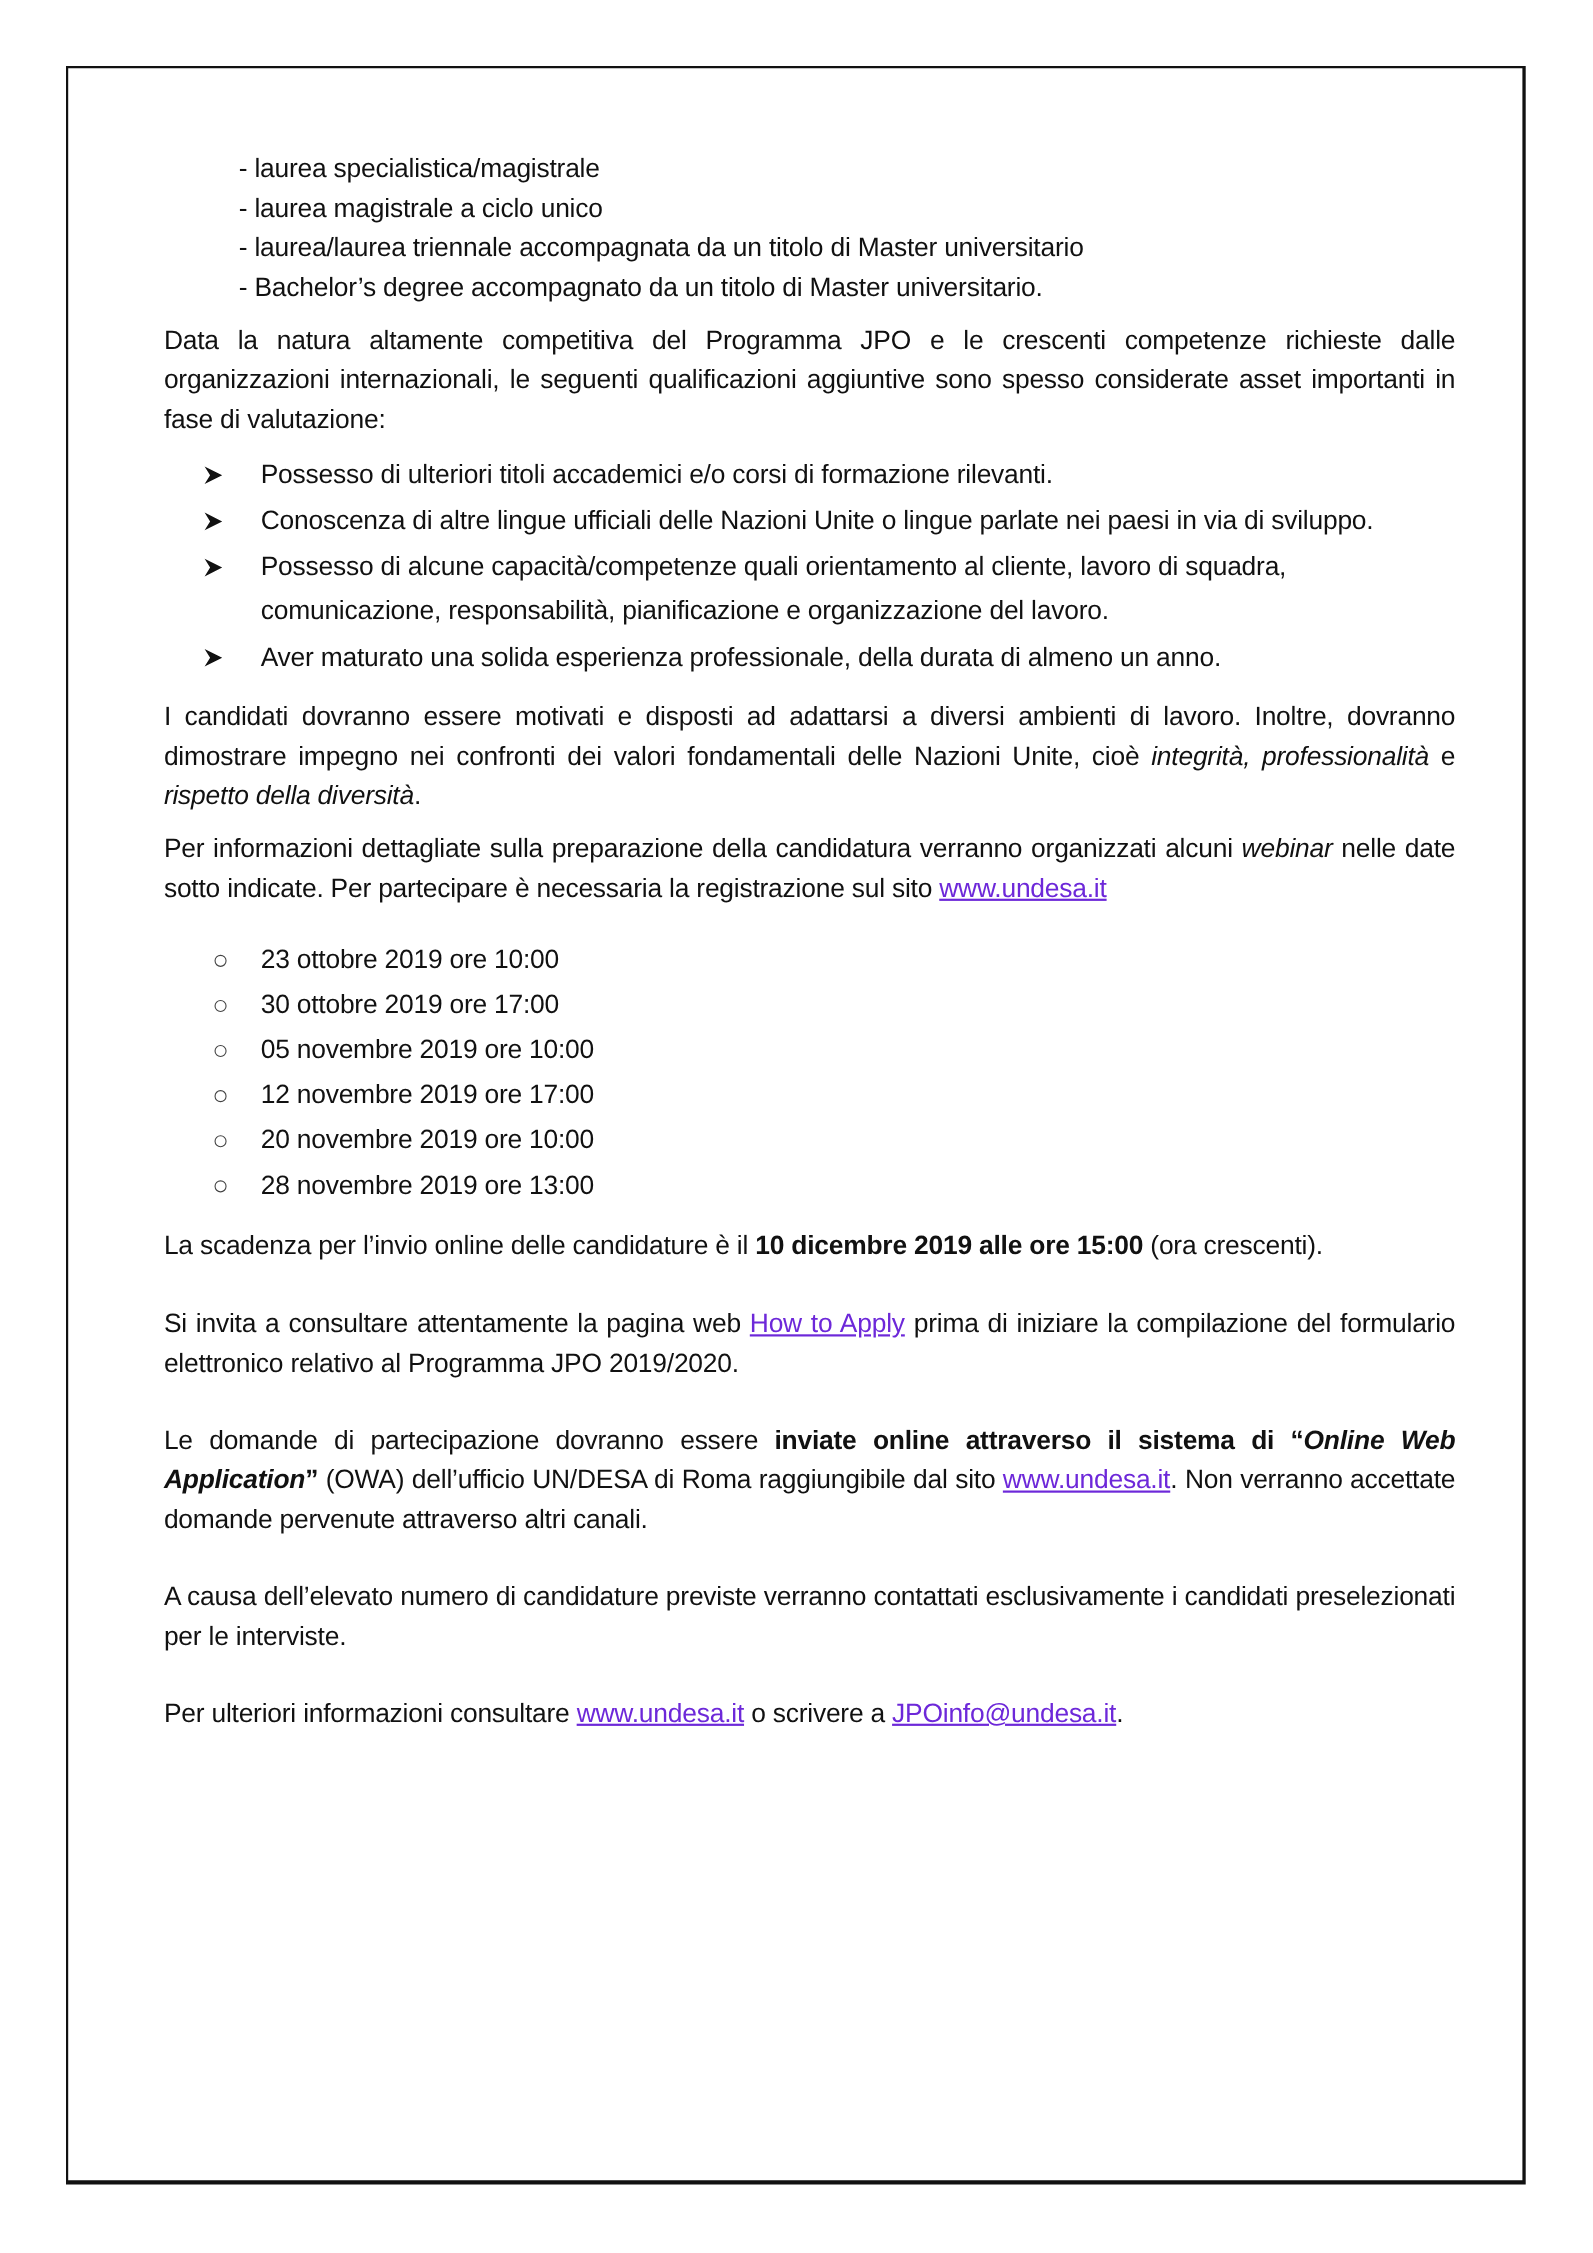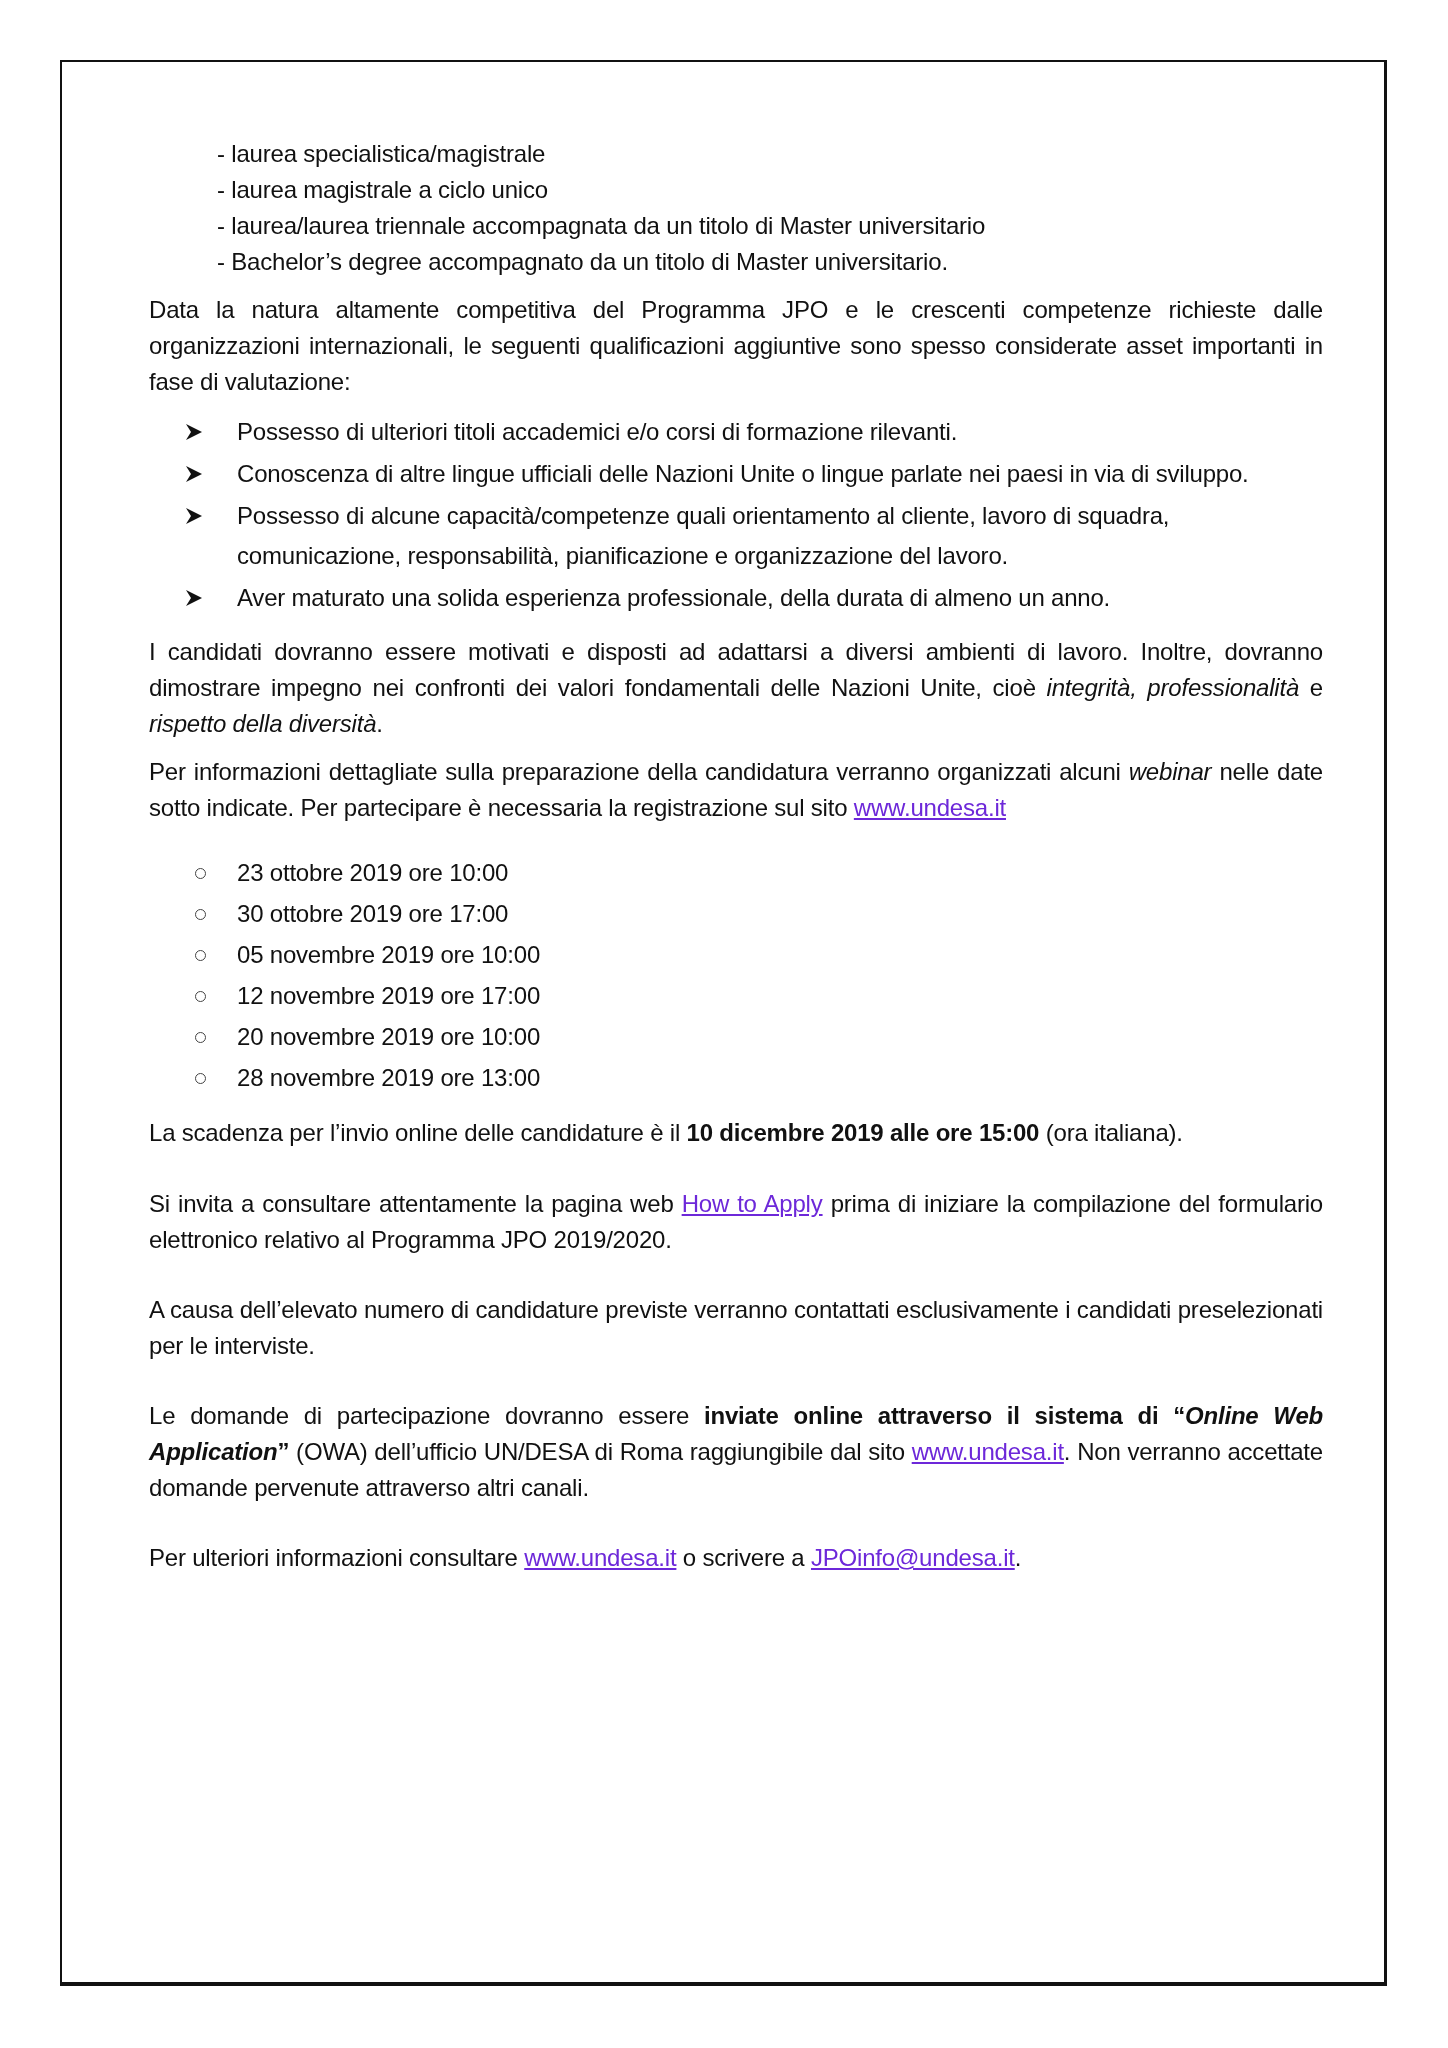--- a/index.html
+++ b/index.html
@@ -83,23 +83,23 @@
 
   <ul class="date-list">
     <li><span class="circle"></span><span>23 ottobre 2019 ore 10:00</span></li>
     <li><span class="circle"></span><span>30 ottobre 2019 ore 17:00</span></li>
     <li><span class="circle"></span><span>05 novembre 2019 ore 10:00</span></li>
     <li><span class="circle"></span><span>12 novembre 2019 ore 17:00</span></li>
     <li><span class="circle"></span><span>20 novembre 2019 ore 10:00</span></li>
     <li><span class="circle"></span><span>28 novembre 2019 ore 13:00</span></li>
   </ul>
 
-  <p class="gap-l" style="line-height:38px;"><span>La scadenza per l’invio online delle candidature è il </span><strong class="big-bold">10 dicembre 2019 alle ore 15:00</strong><span> (ora italiana).</span></p>
+  <p class="gap-l" style="line-height:38px;"><span>La scadenza per l’invio online delle candidature è il </span><strong class="big-bold">10 dicembre 2019 alle ore 15:00</strong><span> (ora crescenti).</span></p>
 
   <p class="gap-xl"><span>Si invita a consultare attentamente la pagina web </span><a class="link">How to Apply</a><span> prima di iniziare la compilazione del formulario elettronico relativo al Programma JPO 2019/2020.</span></p>
 
+  <p class="gap-xl"><span>Le domande di partecipazione dovranno essere </span><strong>inviate online attraverso il sistema di “</strong><strong><em>Online Web Application</em></strong><strong>”</strong><span> (OWA) dell’ufficio UN/DESA di Roma raggiungibile dal sito </span><a class="link">www.undesa.it</a><span>. Non verranno accettate domande pervenute attraverso altri canali.</span></p>
+
   <p class="gap-xl">A causa dell’elevato numero di candidature previste verranno contattati esclusivamente i candidati preselezionati per le interviste.</p>
-
-  <p class="gap-xl"><span>Le domande di partecipazione dovranno essere </span><strong>inviate online attraverso il sistema di “</strong><strong><em>Online Web Application</em></strong><strong>”</strong><span> (OWA) dell’ufficio UN/DESA di Roma raggiungibile dal sito </span><a class="link">www.undesa.it</a><span>. Non verranno accettate domande pervenute attraverso altri canali.</span></p>
 
   <p class="gap-xl"><span>Per ulteriori informazioni consultare </span><a class="link">www.undesa.it</a><span> o scrivere a </span><a class="link">JPOinfo@undesa.it</a><span>.</span></p>
 
 </div>
 
 </body></html>

